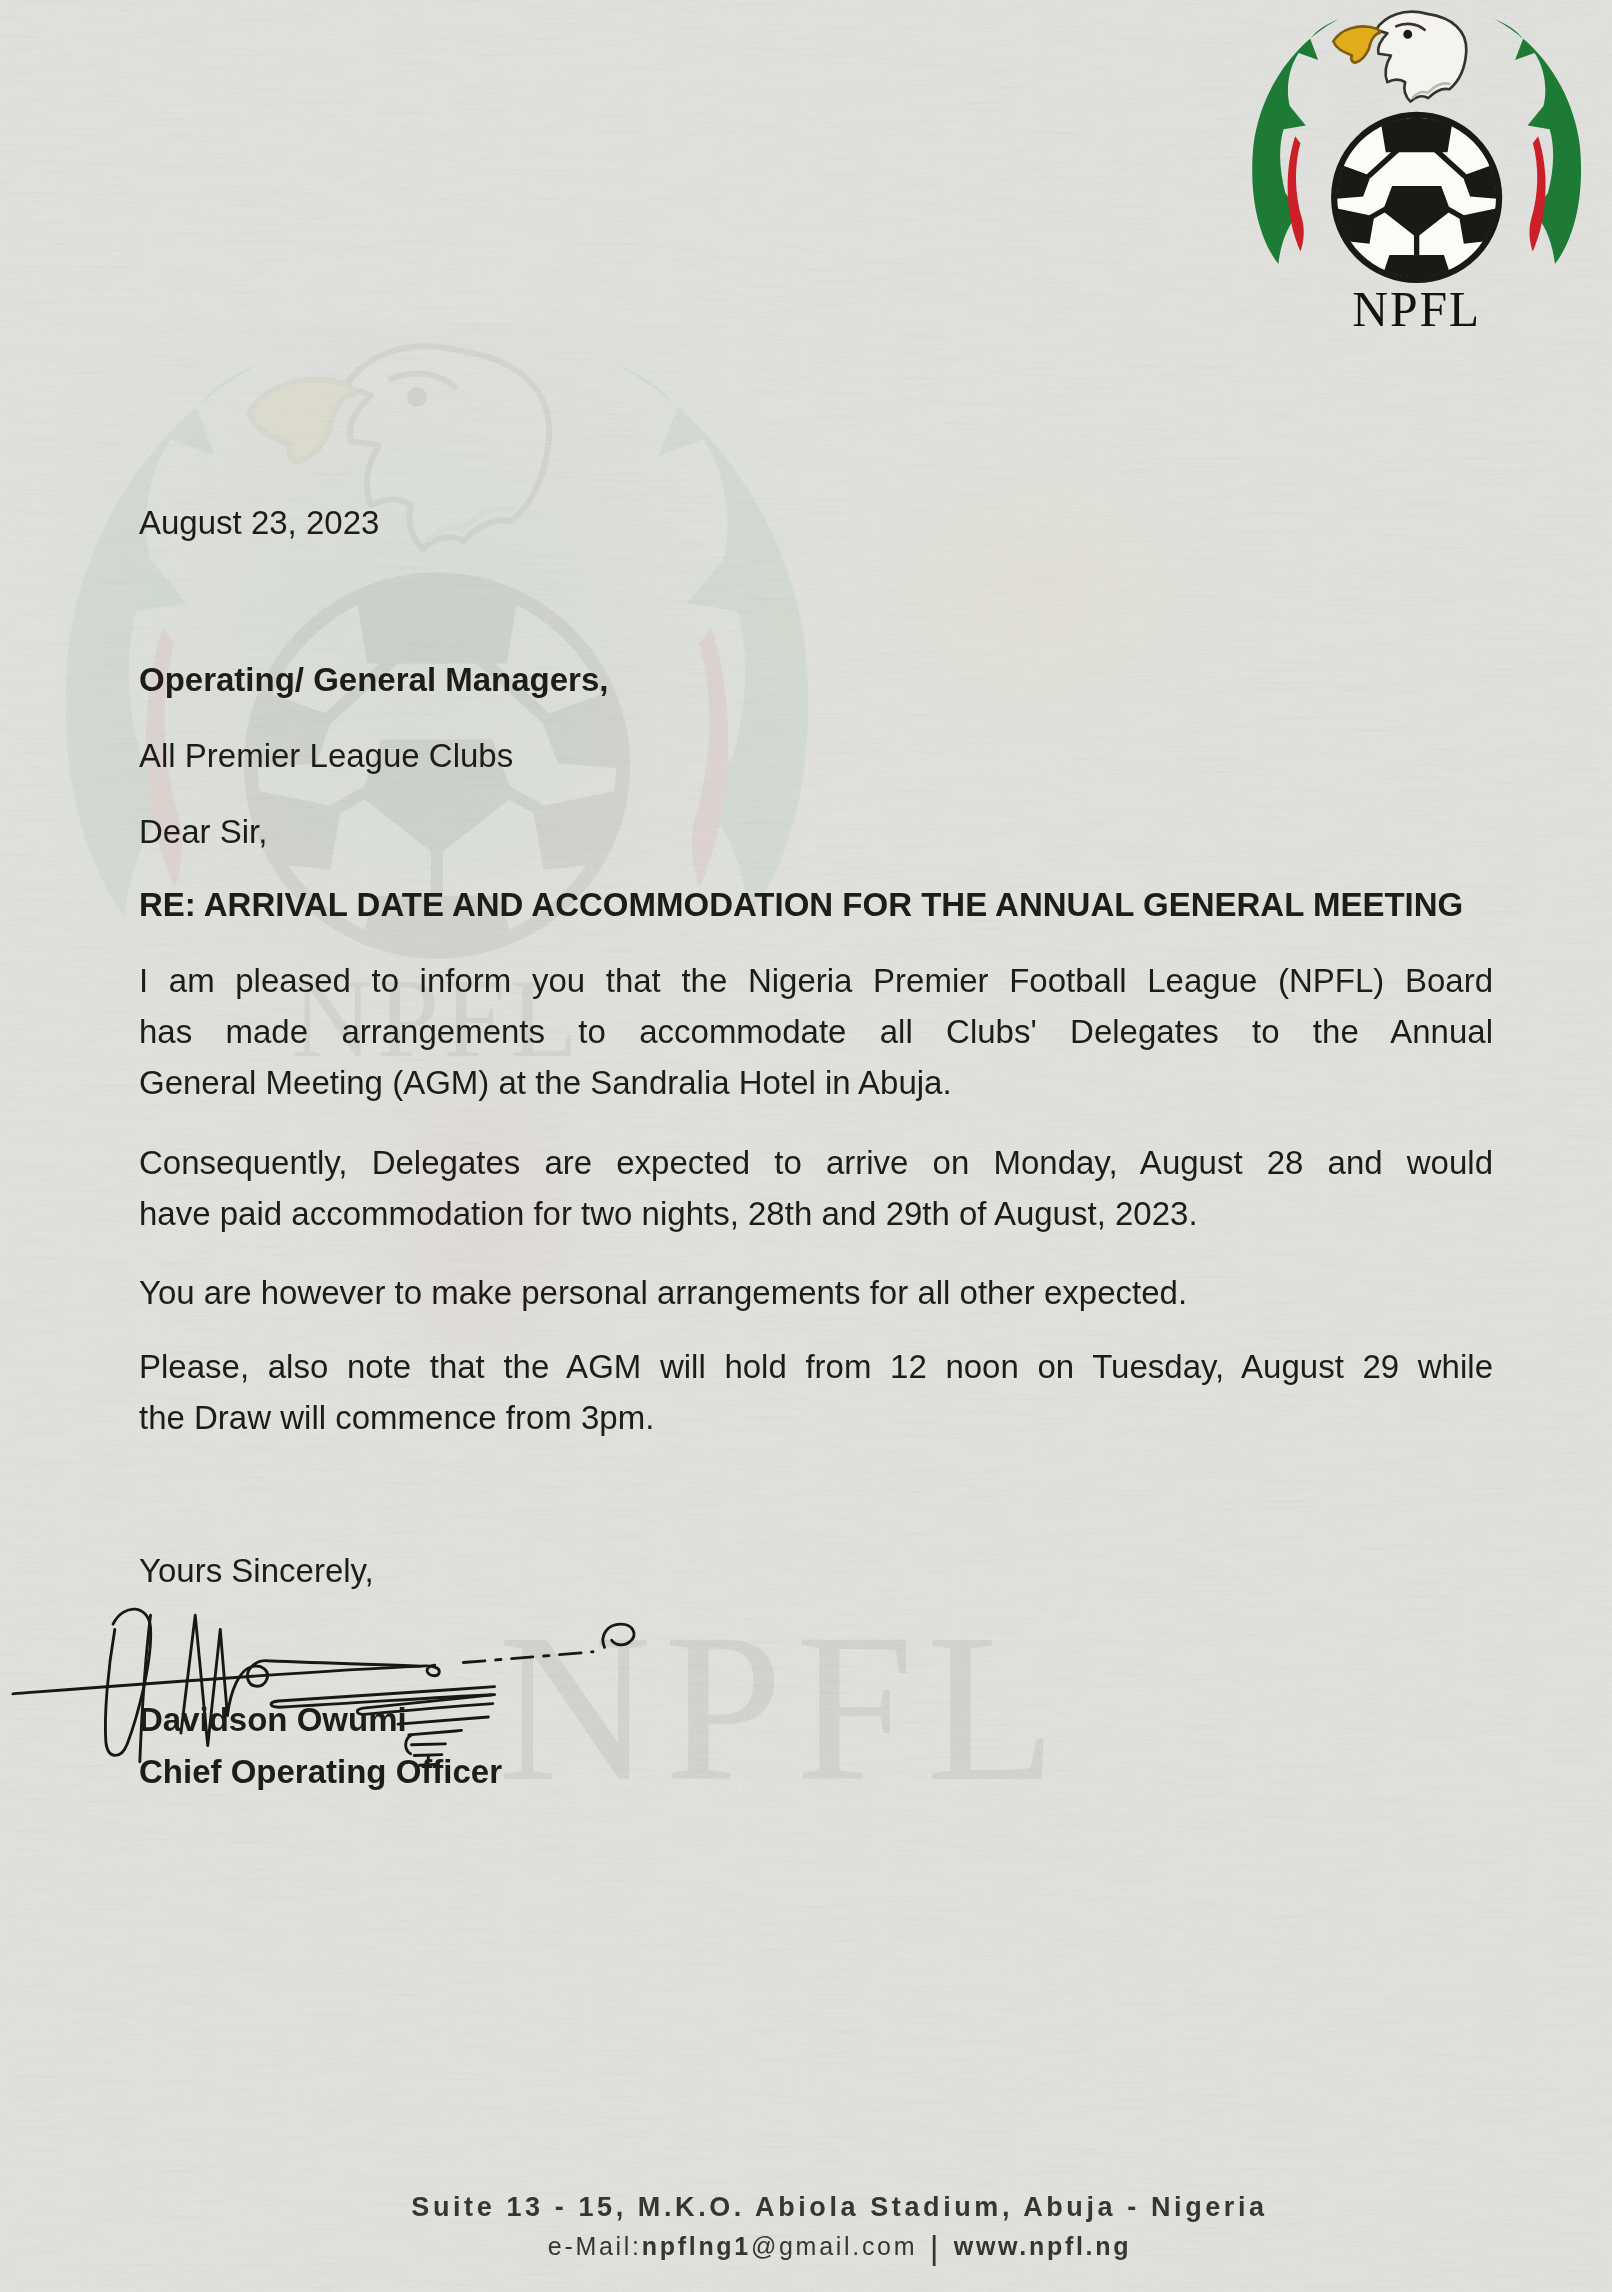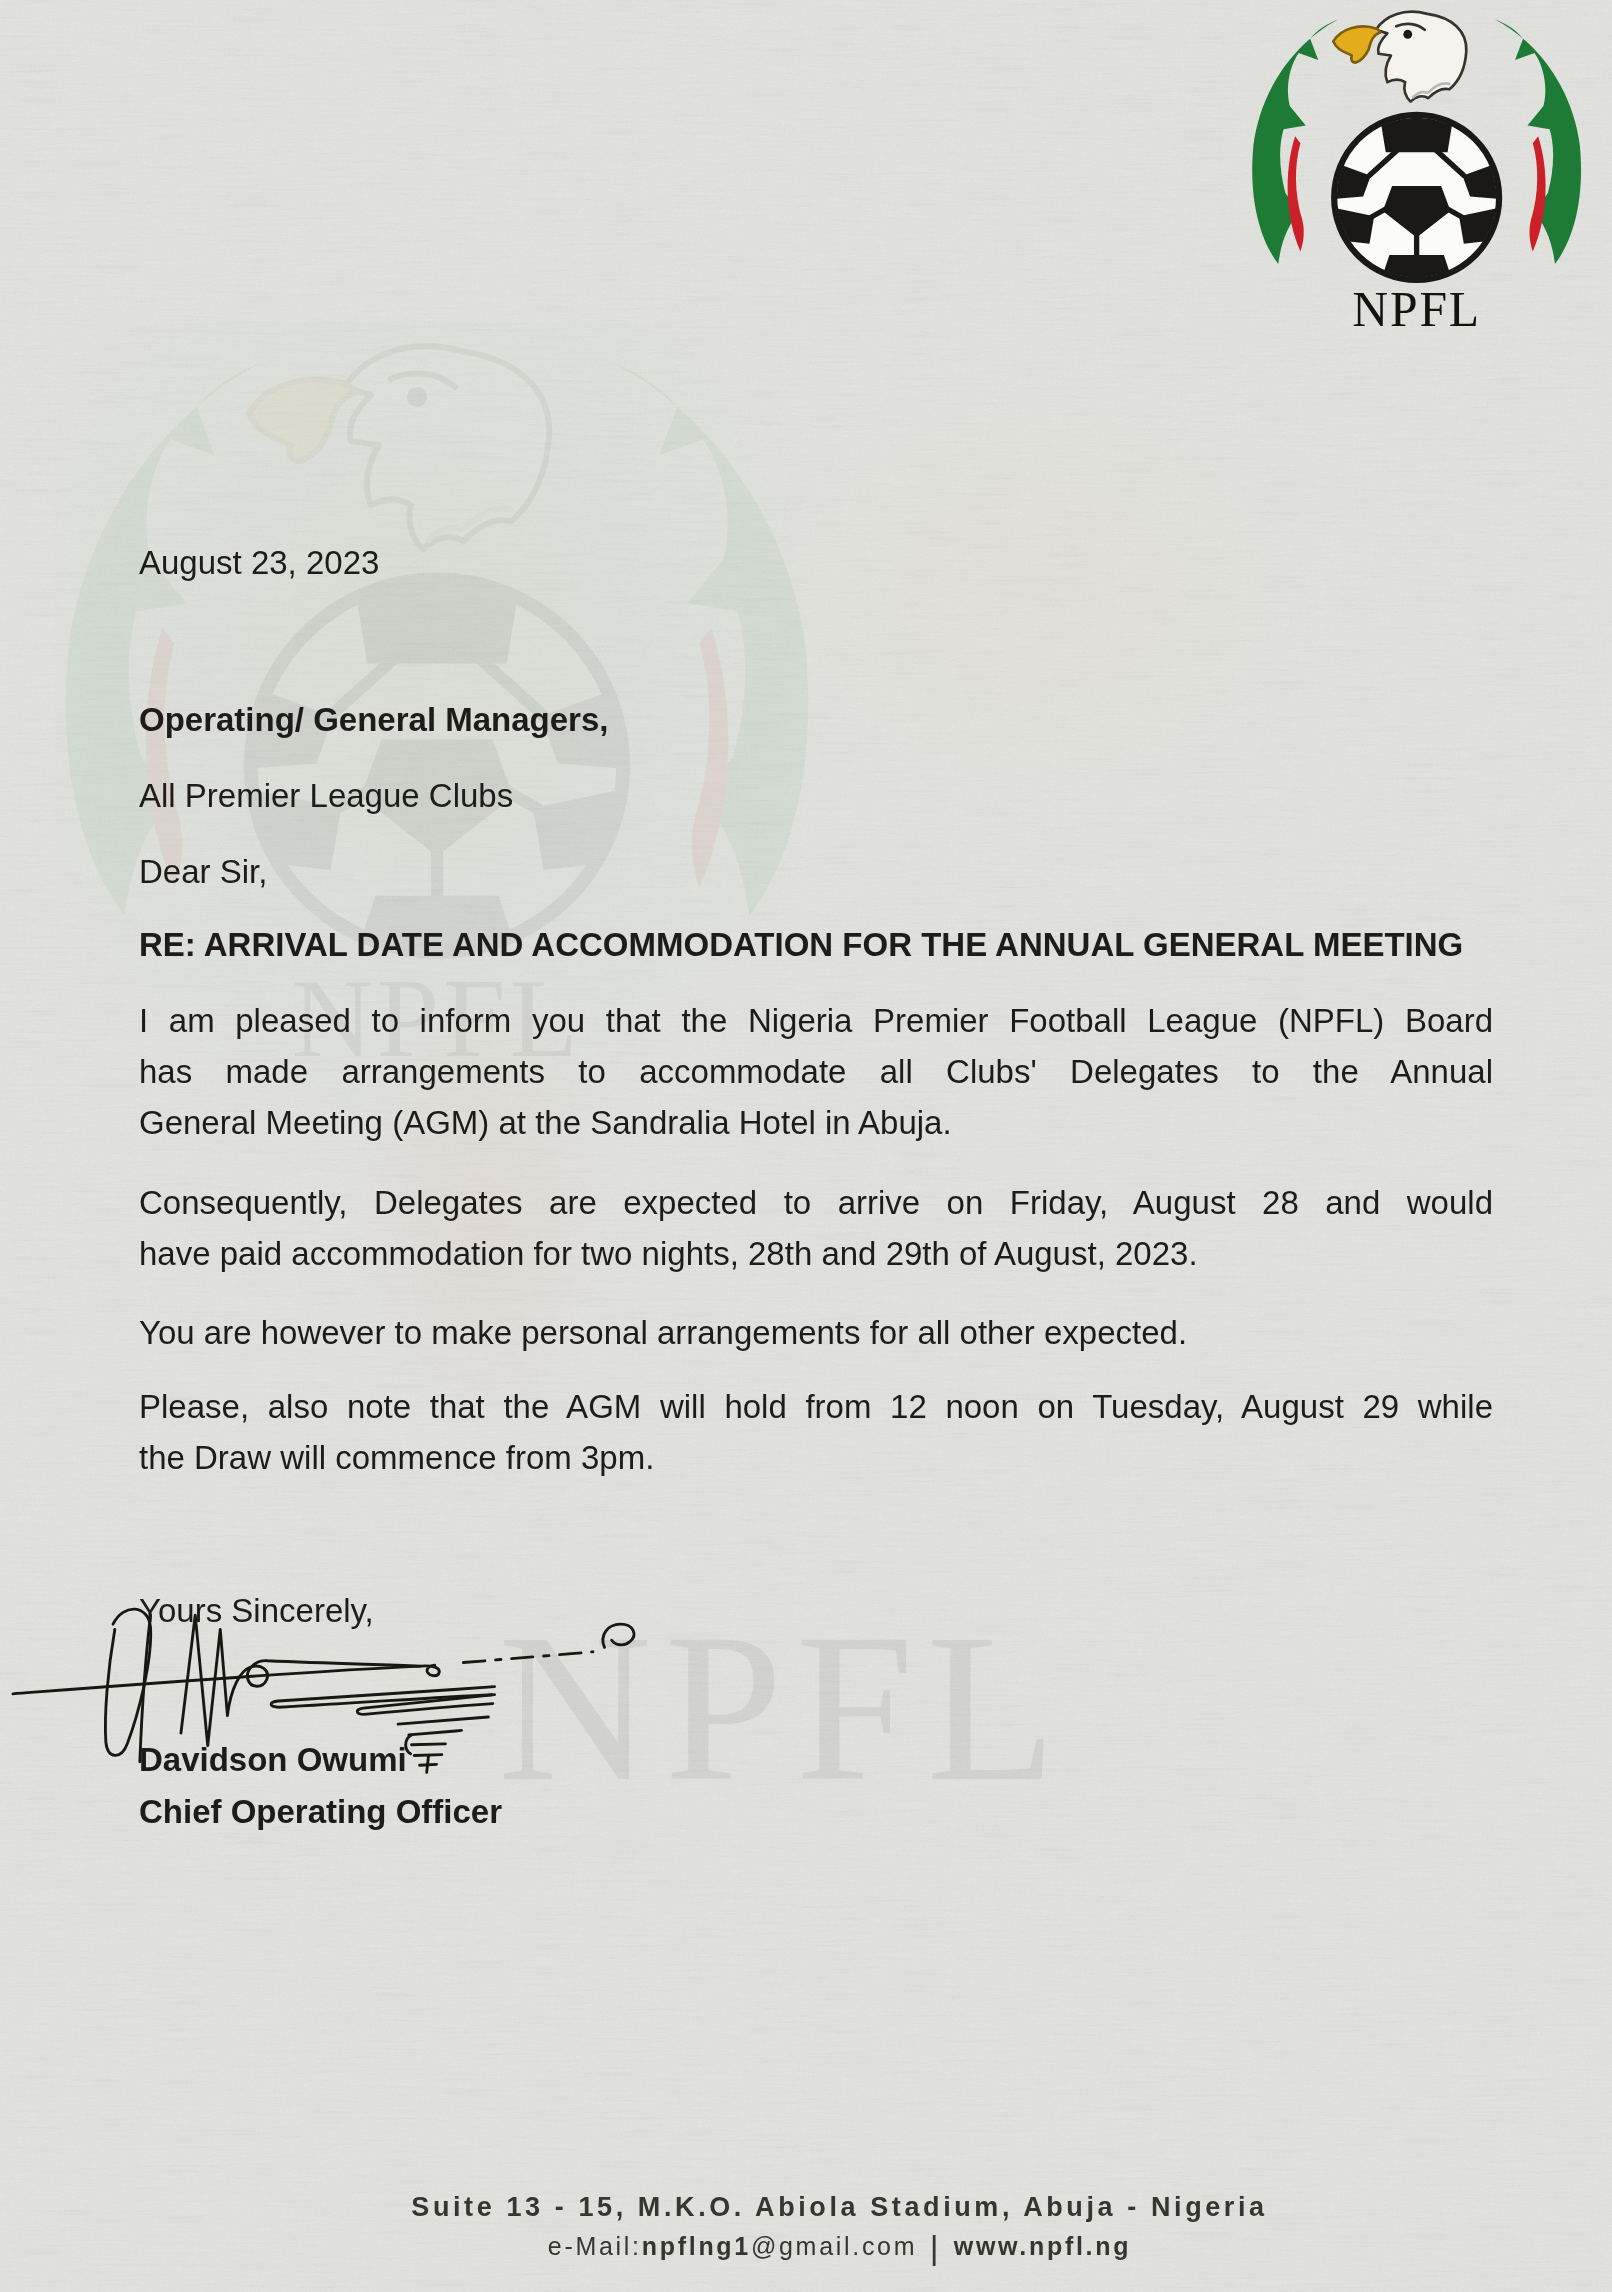--- a/index.html
+++ b/index.html
@@ -21,21 +21,20 @@
     background: radial-gradient(ellipse at center, rgba(235,215,160,0.10), rgba(235,215,160,0.0) 70%); }
   .tint-pink { left: 340px; top: 985px; width: 287px; height: 466px;
     background: radial-gradient(ellipse at center, rgba(210,120,110,0.07), rgba(210,120,110,0.0) 70%); }
 
   .line {
     position: absolute;
     left: 139px;
     width: 1354px;
     font-size: 33px;
     line-height: 51px;
-    margin-top: 40px;
   }
   .b { font-weight: bold; }
   .bi { font-weight: bold; }
   .para .j { text-align: justify; text-align-last: justify; }
 
   .logo-svg { position: absolute; left: 1239px; top: 5.4px; width: 373px; height: 337px; }
   .logo-watermark {
     position: absolute; left: 36px; top: 331px; width: 842px; height: 761px;
     opacity: 0.055; pointer-events: none;
   }
@@ -147,21 +146,21 @@
   <div class="line" style="top:806px">Dear Sir,</div>
   <div class="line b" style="top:879px">RE: ARRIVAL DATE AND ACCOMMODATION FOR THE ANNUAL GENERAL MEETING</div>
 
   <div class="line para" style="top:955px">
     <div class="j">I am pleased to inform you that the Nigeria Premier Football League (NPFL) Board</div>
     <div class="j">has made arrangements to accommodate all Clubs' Delegates to the Annual</div>
     <div>General Meeting (AGM) at the Sandralia Hotel in Abuja.</div>
   </div>
 
   <div class="line para" style="top:1137px">
-    <div class="j">Consequently, Delegates are expected to arrive on Friday, August 28 and would</div>
+    <div class="j">Consequently, Delegates are expected to arrive on Monday, August 28 and would</div>
     <div>have paid accommodation for two nights, 28th and 29th of August, 2023.</div>
   </div>
 
   <div class="line para" style="top:1267px">
     <div>You are however to make personal arrangements for all other expected.</div>
   </div>
 
   <div class="line para" style="top:1341px">
     <div class="j">Please, also note that the AGM will hold from 12 noon on Tuesday, August 29 while</div>
     <div>the Draw will commence from 3pm.</div>

